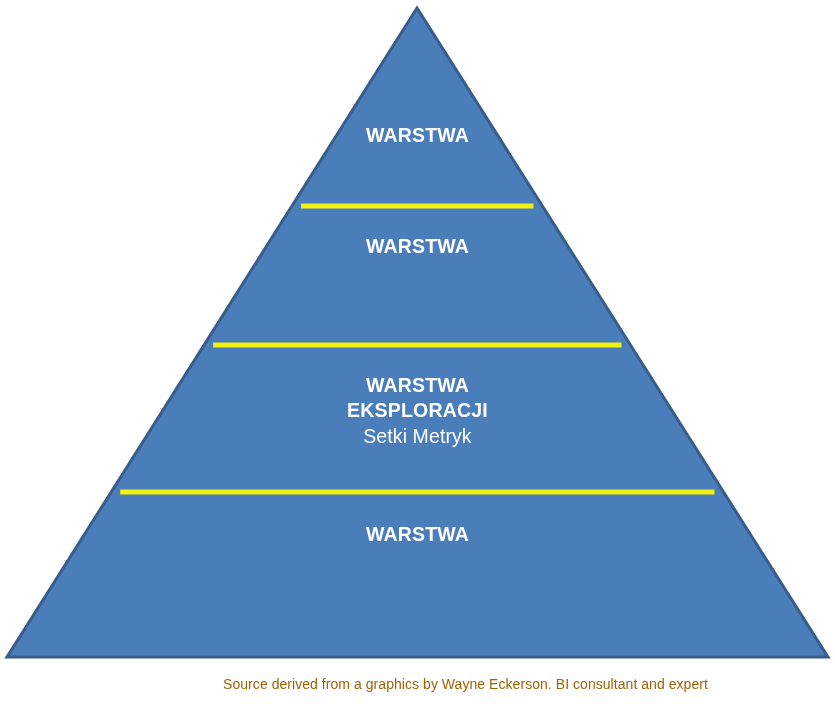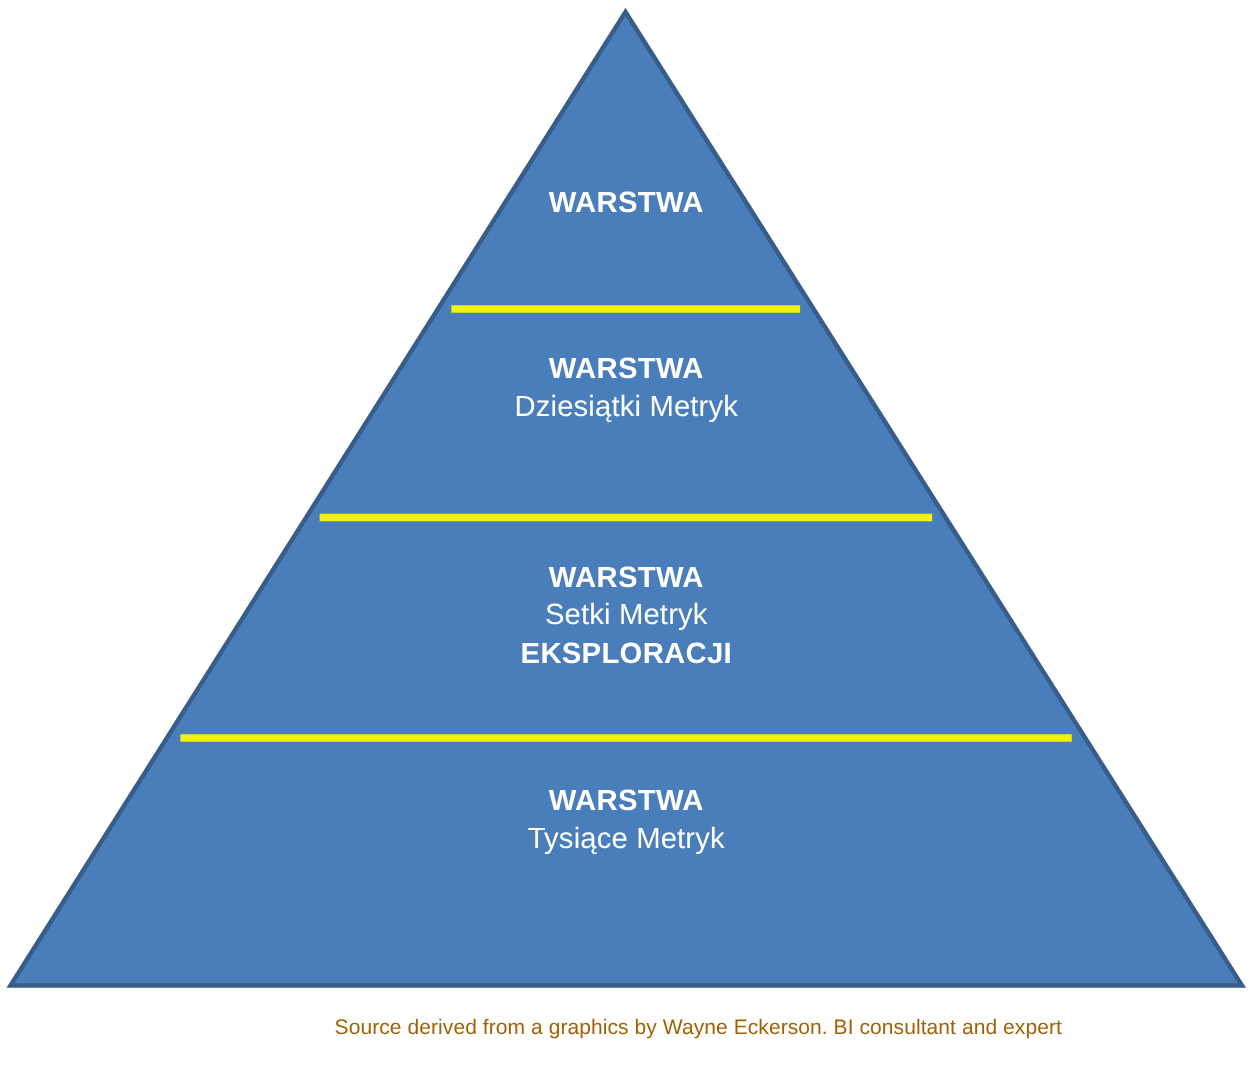--- a/index.html
+++ b/index.html
@@ -76,29 +76,27 @@
     <line id="divider-2" x1="213.10323574730353" y1="345" x2="621.4160246533128" y2="345" stroke="#f2f20d" stroke-width="5"></line>
     <line id="divider-3" x1="120.23728813559319" y1="492" x2="714.5084745762712" y2="492" stroke="#f2f20d" stroke-width="5"></line>
   </svg>
 
   <div class="layer-text" id="layer-1-text" style="color: rgb(255, 255, 255);">
     <span class="tline bold">WARSTWA</span>
   </div>
 
   <div class="layer-text" id="layer-2-text" style="color: rgb(255, 255, 255);">
     <span class="tline bold">WARSTWA</span>
-    <span class="tline reg">Dziesiątki Metryk</span>
   </div>
 
   <div class="layer-text" id="layer-3-text" style="color: rgb(255, 255, 255);">
     <span class="tline bold">WARSTWA</span>
+    <span class="tline bold">EKSPLORACJI</span>
     <span class="tline reg">Setki Metryk</span>
-    <span class="tline bold">EKSPLORACJI</span>
   </div>
 
   <div class="layer-text" id="layer-4-text" style="color: rgb(255, 255, 255);">
     <span class="tline bold">WARSTWA</span>
-    <span class="tline reg">Tysiące Metryk</span>
   </div>
 
   <div id="caption" style="color: #a16207; padding-left: 48px;">Source derived from a graphics by Wayne Eckerson. BI consultant  and expert</div>
 
 </div>
 
 </body></html>

